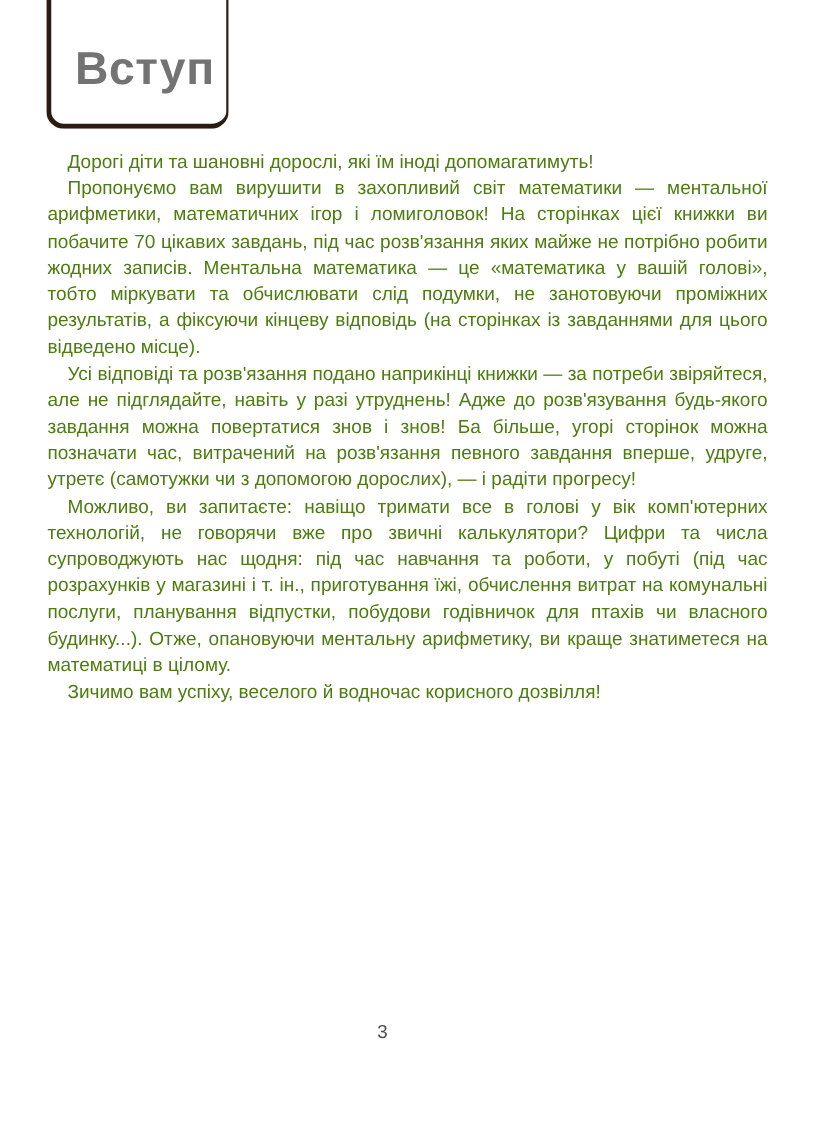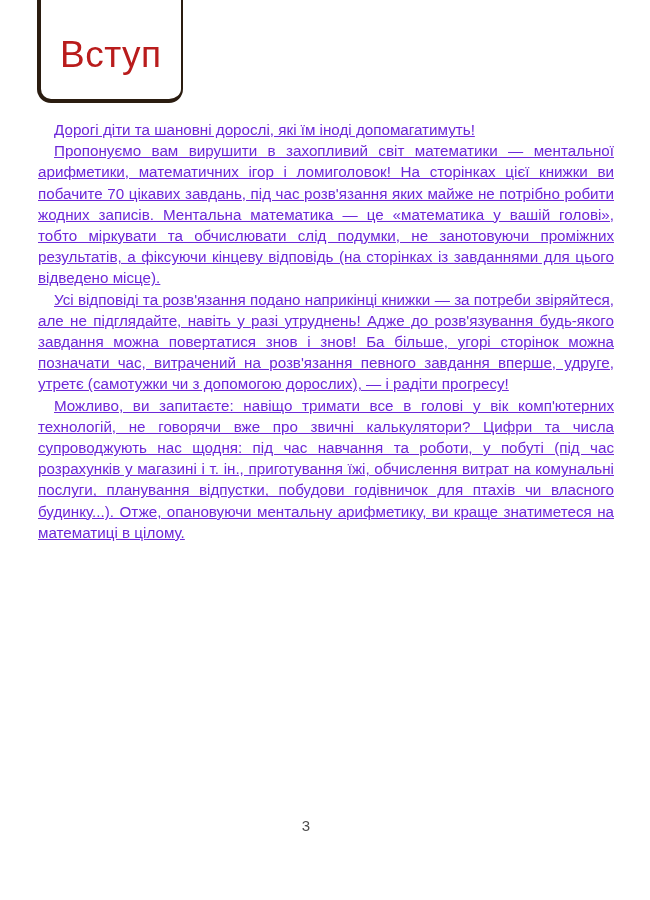--- a/index.html
+++ b/index.html
@@ -30,39 +30,38 @@
     border-top: 0;
     border-bottom-left-radius: 14px;
     border-bottom-right-radius: 14px;
     background: #ffffff;
   }
   .title-text {
     position: absolute;
     left: 60px;
     top: 36px;
     font-size: 37px;
-    font-weight: normal;
+    font-weight: bold;
     letter-spacing: 0.5px;
-    color: #b91c1c;
+    color: #737373;
     line-height: 1;
     white-space: nowrap;
   }
 
   
   .body-text {
     position: absolute;
     left: 38px;
     top: 119px;
     width: 576px;
     font-size: 15.2px;
     line-height: 21.2px;
-    color: #6d28d9;
+    color: #4d7c0f;
     text-align: justify;
     text-justify: inter-word;
-    text-decoration: underline;
   }
   .body-text p {
     margin: 0;
     text-indent: 16px;
     hyphens: manual;
   }
   .body-text p.last-line-left {
     text-align-last: left;
   }
 
@@ -83,17 +82,18 @@
 <div class="page">
 
   <div class="title-box"></div>
   <div class="title-text">Вступ</div>
 
   <div class="body-text">
     <p class="last-line-left">Дорогі діти та шановні дорослі, які їм іноді допомагатимуть!</p>
     <p class="last-line-left">Пропонуємо вам вирушити в захопливий світ математики — ментальної арифметики, математичних ігор і ломиголовок! На сторінках цієї книжки ви побачите 70 цікавих завдань, під час розв'язання яких майже не потрібно робити жодних записів. Ментальна математика — це «математика у вашій голові», тобто міркувати та обчислювати слід подумки, не занотовуючи проміжних результатів, а фіксуючи кінцеву відповідь (на сторінках із завданнями для цього відведено місце).</p>
     <p class="last-line-left">Усі відповіді та розв'язання подано наприкінці книжки — за потреби звіряйтеся, але не підглядайте, навіть у разі утруднень! Адже до розв'язування будь-якого завдання можна повертатися знов і знов! Ба більше, угорі сторінок можна позначати час, витрачений на розв'язання певного завдання вперше, удруге, утретє (самотужки чи з допомогою дорослих), — і радіти прогресу!</p>
     <p class="last-line-left">Можливо, ви запитаєте: навіщо тримати все в голові у вік комп'ютерних технологій, не говорячи вже про звичні калькулятори? Цифри та числа супроводжують нас щодня: під час навчання та роботи, у побуті (під час розрахунків у магазині і т. ін., приготування їжі, обчислення витрат на комунальні послуги, планування відпустки, побудови годівничок для птахів чи власного будинку...). Отже, опановуючи ментальну арифметику, ви краще знатиметеся на математиці в цілому.</p>
+    <p class="last-line-left">Зичимо вам успіху, веселого й водночас корисного дозвілля!</p>
   </div>
 
   <div class="folio">3</div>
 
 </div>
 
 </body></html>

